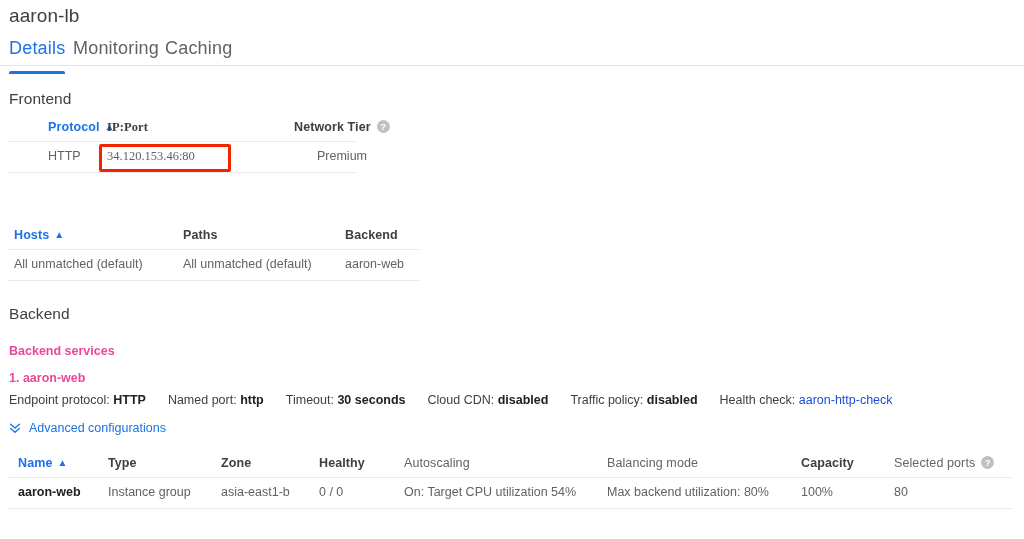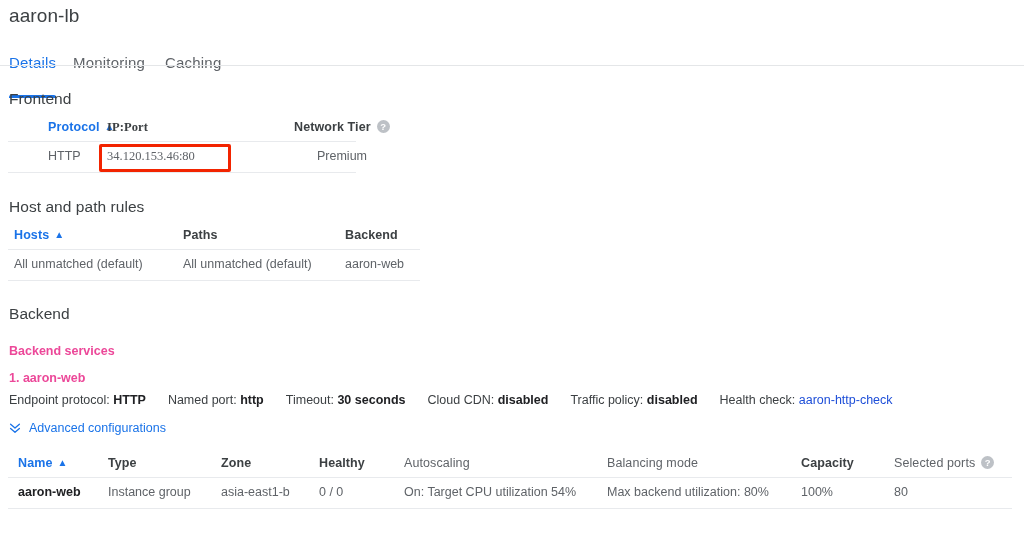--- a/index.html
+++ b/index.html
@@ -34,26 +34,26 @@
     height: 28px;
   }
   .tabbar-underline {
     position: absolute;
     left: 0; top: 65px;
     width: 1024px; height: 1px;
     background: #e4e6e8;
   }
   .tab {
     position: absolute;
-    top: 16px;
-    font-size: 15px;
+    top: 0;
+    font-size: 18px;
     color: #5f6368;
     letter-spacing: 0.2px;
     cursor: pointer;
-    padding-bottom: 24px;
+    padding-bottom: 12px;
   }
   .tab.active { color: #1a73e8; }
   .tab.active::after {
     content: "";
     position: absolute;
     left: 0; right: 0; bottom: -3px;
     height: 3px;
     background: #1a73e8;
     border-radius: 2px 2px 0 0;
   }
@@ -246,21 +246,20 @@
     <div class="divider d-top"></div>
     <div class="row" style="top:21px;position:absolute;width:100%;">
       <div class="cell c0">HTTP</div>
       <div class="cell c1">34.120.153.46:80</div>
       <div class="cell c2">Premium</div>
     </div>
     <div class="highlight-box"></div>
     <div class="divider d-bot"></div>
   </div>
 
-  <div class="section-title t-hostpath">Host and path rules</div>
 
   <div class="tbl" id="hostpath-table">
     <div class="hdr">
       <div class="cell c0 sortable"><span>Hosts</span><span class="caret">▲</span></div>
       <div class="cell c1">Paths</div>
       <div class="cell c2">Backend</div>
     </div>
     <div class="divider d-top"></div>
     <div class="row" style="top:21px;position:absolute;width:100%;">
       <div class="cell c0">All unmatched (default)</div>

